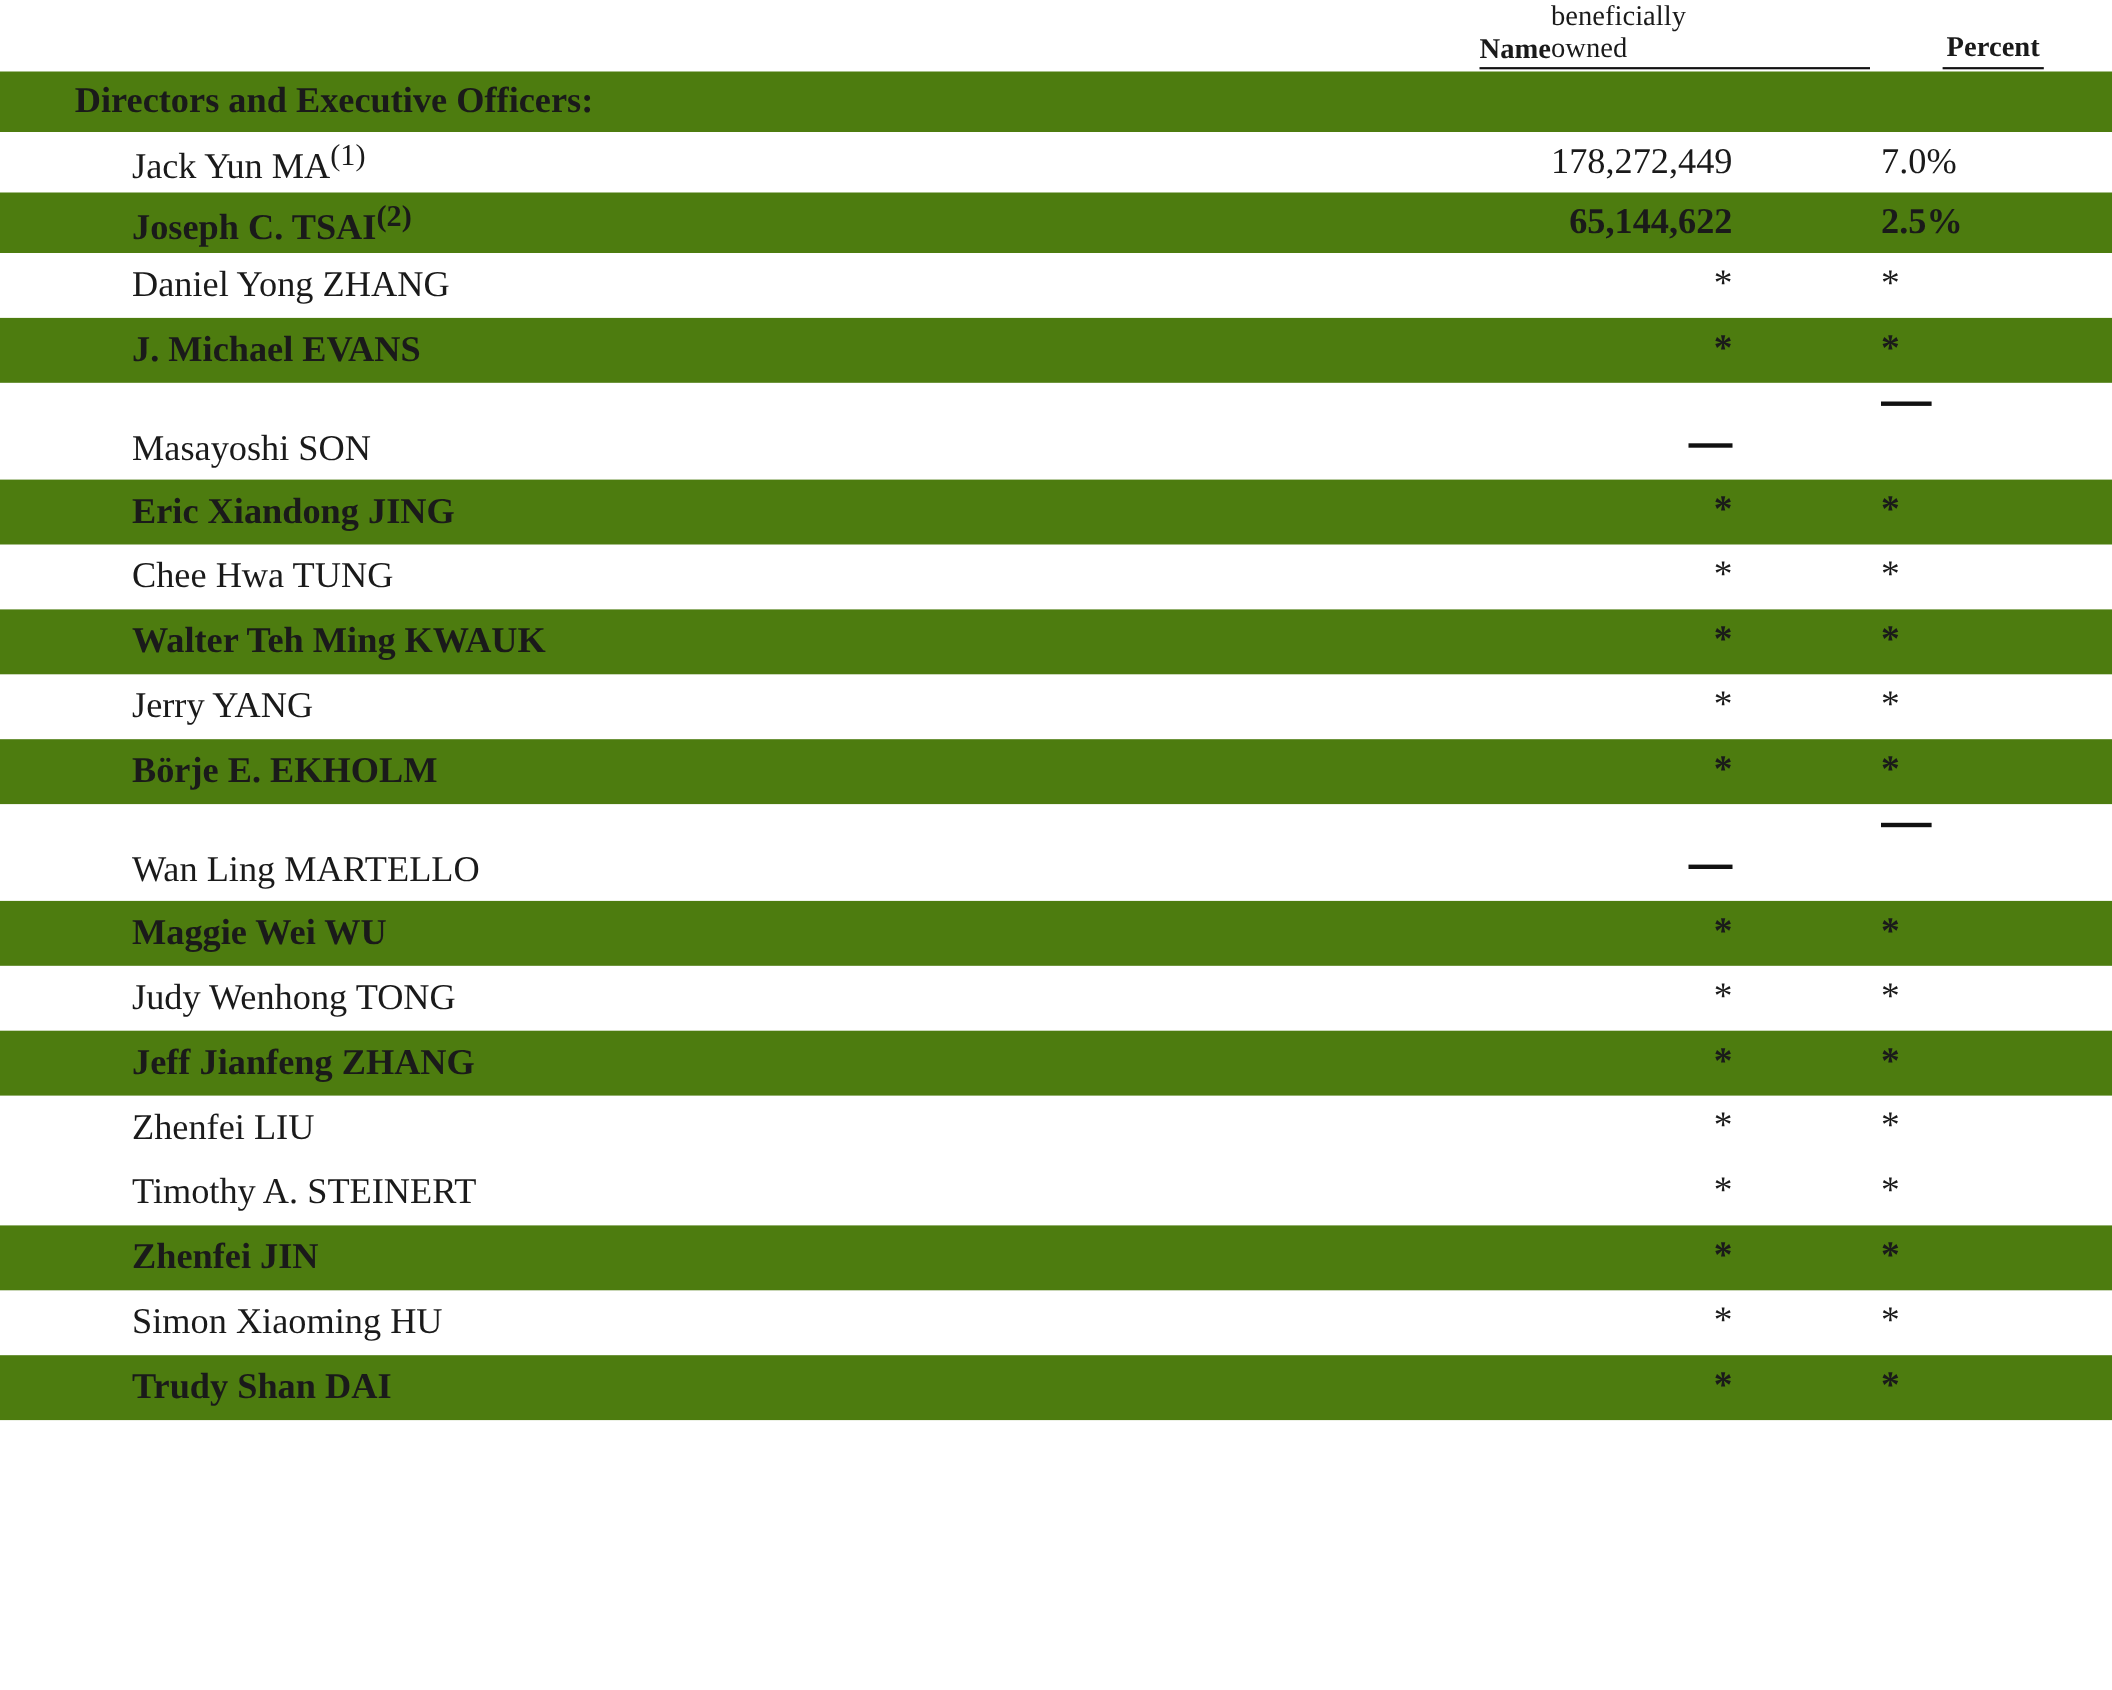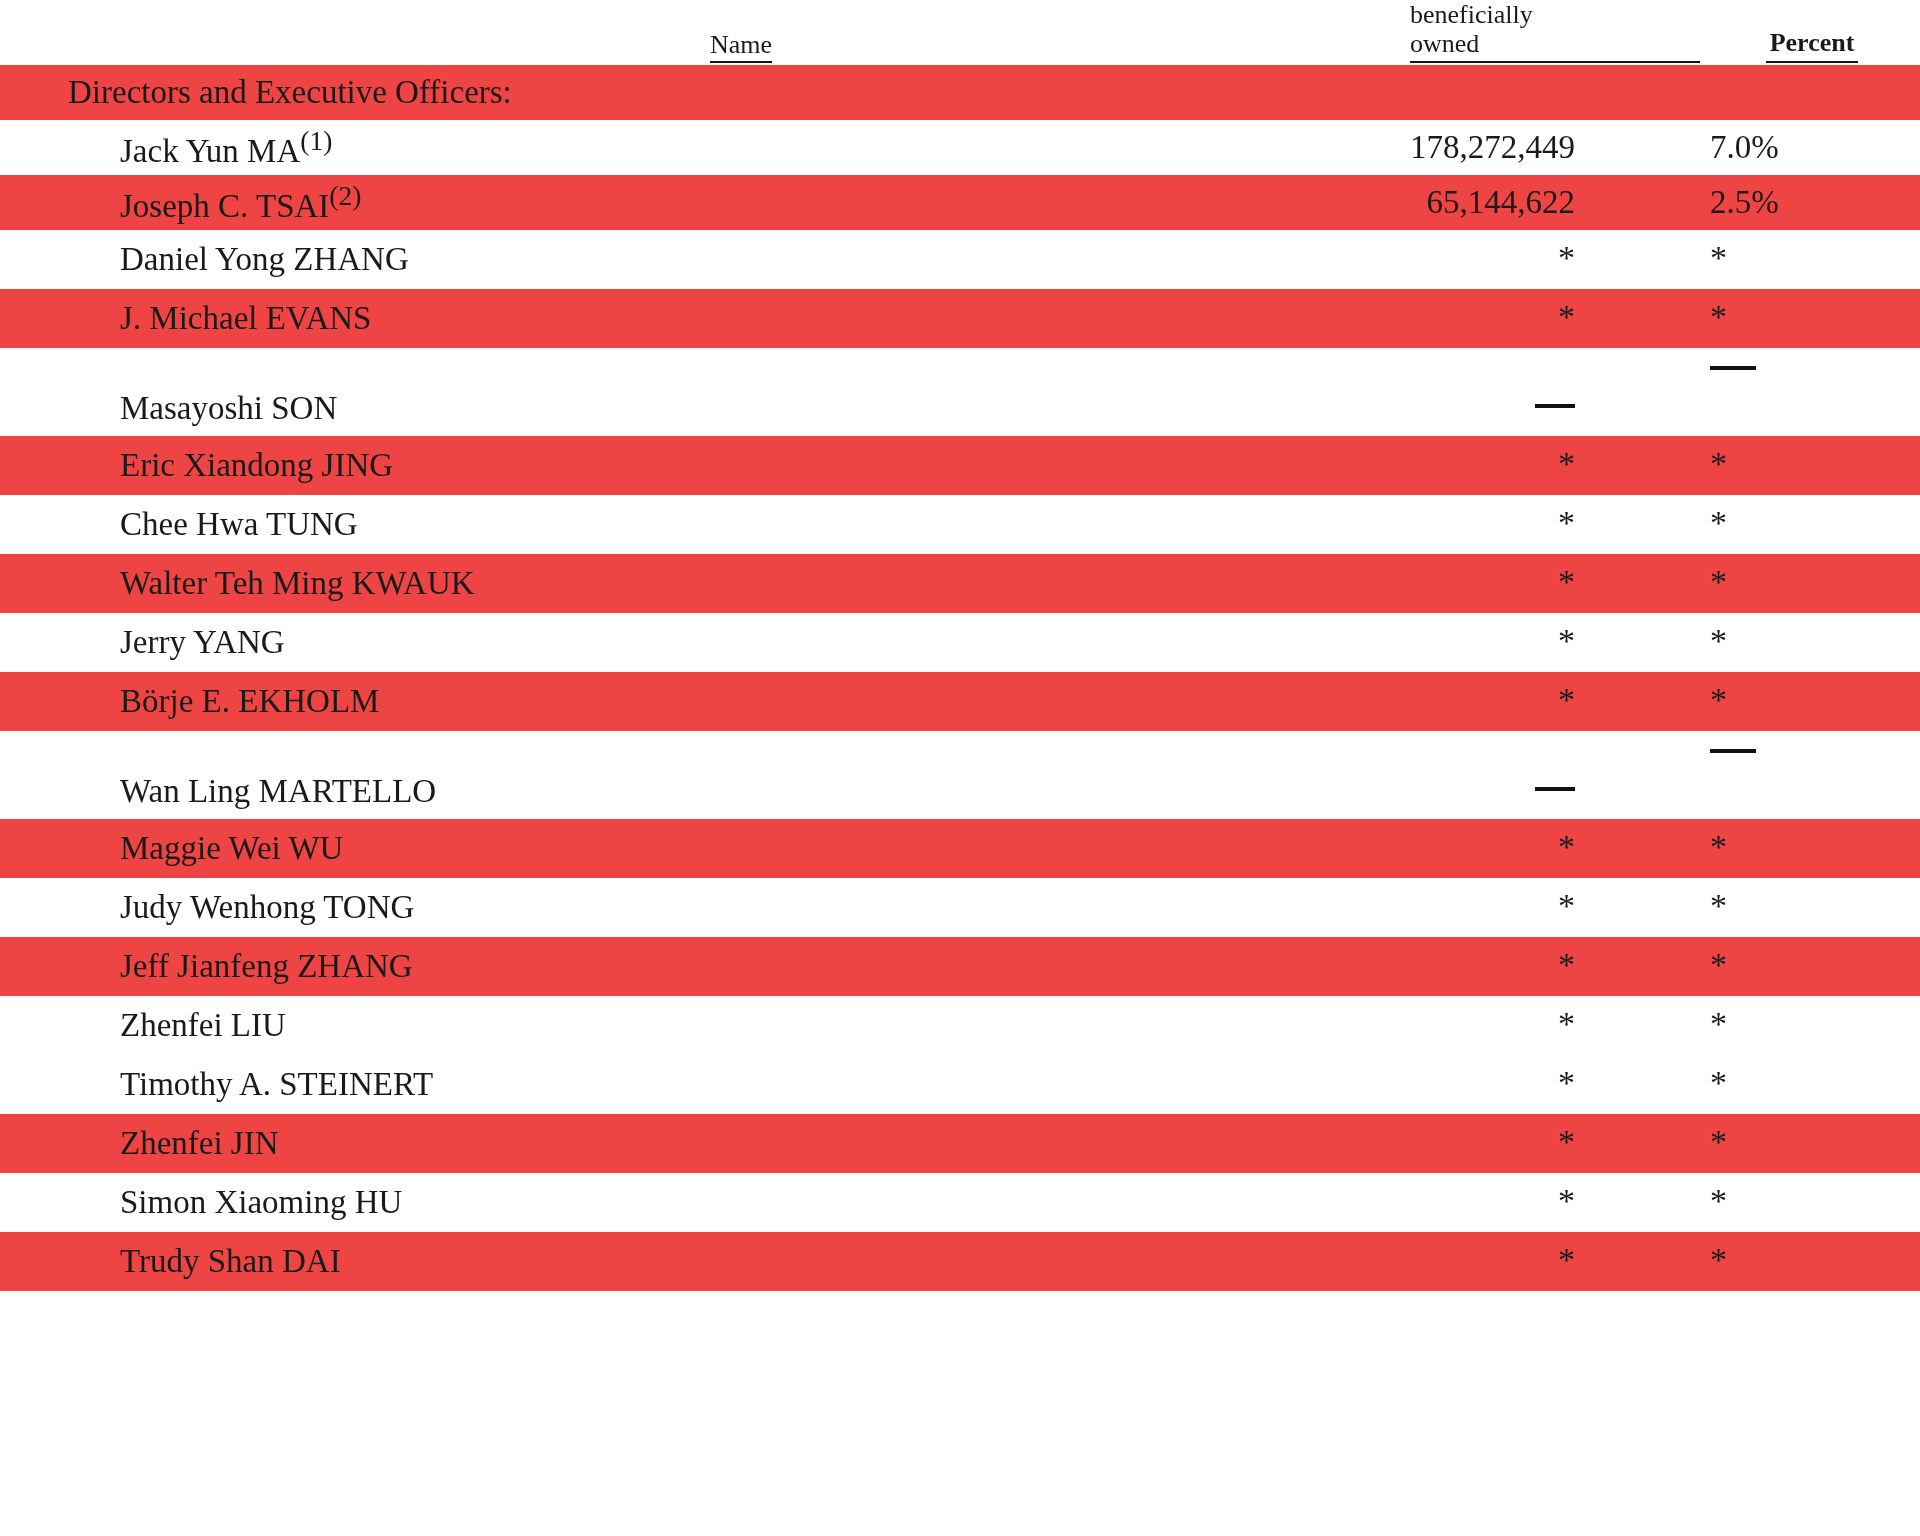--- a/index.html
+++ b/index.html
@@ -34,24 +34,25 @@
   table.bene-table col.c-name { width: 1410px; }
   table.bene-table col.c-shares { width: 300px; }
   table.bene-table col.c-percent { width: 210px; }
 
   thead th {
     font-weight: normal;
     vertical-align: bottom;
     padding: 0;
   }
   .hdr-name {
-    text-align: center;
+    text-align: right;
     padding-left: 72px;
     font-size: 26px;
     padding-bottom: 2px;
+    font-weight: bold;
   }
   .hdr-name .u {
     border-bottom: 2px solid #111;
     display: inline-block;
     padding-bottom: 1px;
   }
   .hdr-shares {
     text-align: left;
     font-size: 26px;
     line-height: 1.12;
@@ -77,21 +78,22 @@
   }
 
   tbody tr td {
     padding: 0;
     height: 55px;
     font-size: 33px;
     line-height: 1.0;
     white-space: nowrap;
   }
   tbody tr.shade td {
-    background: #ef4444;
+    background: #4d7c0f;
+    font-weight: bold;
   }
   td.name {
     text-align: left;
     padding-left: 120px;
   }
   td.name.section {
     padding-left: 68px;
   }
   td.shares {
     text-align: right;

